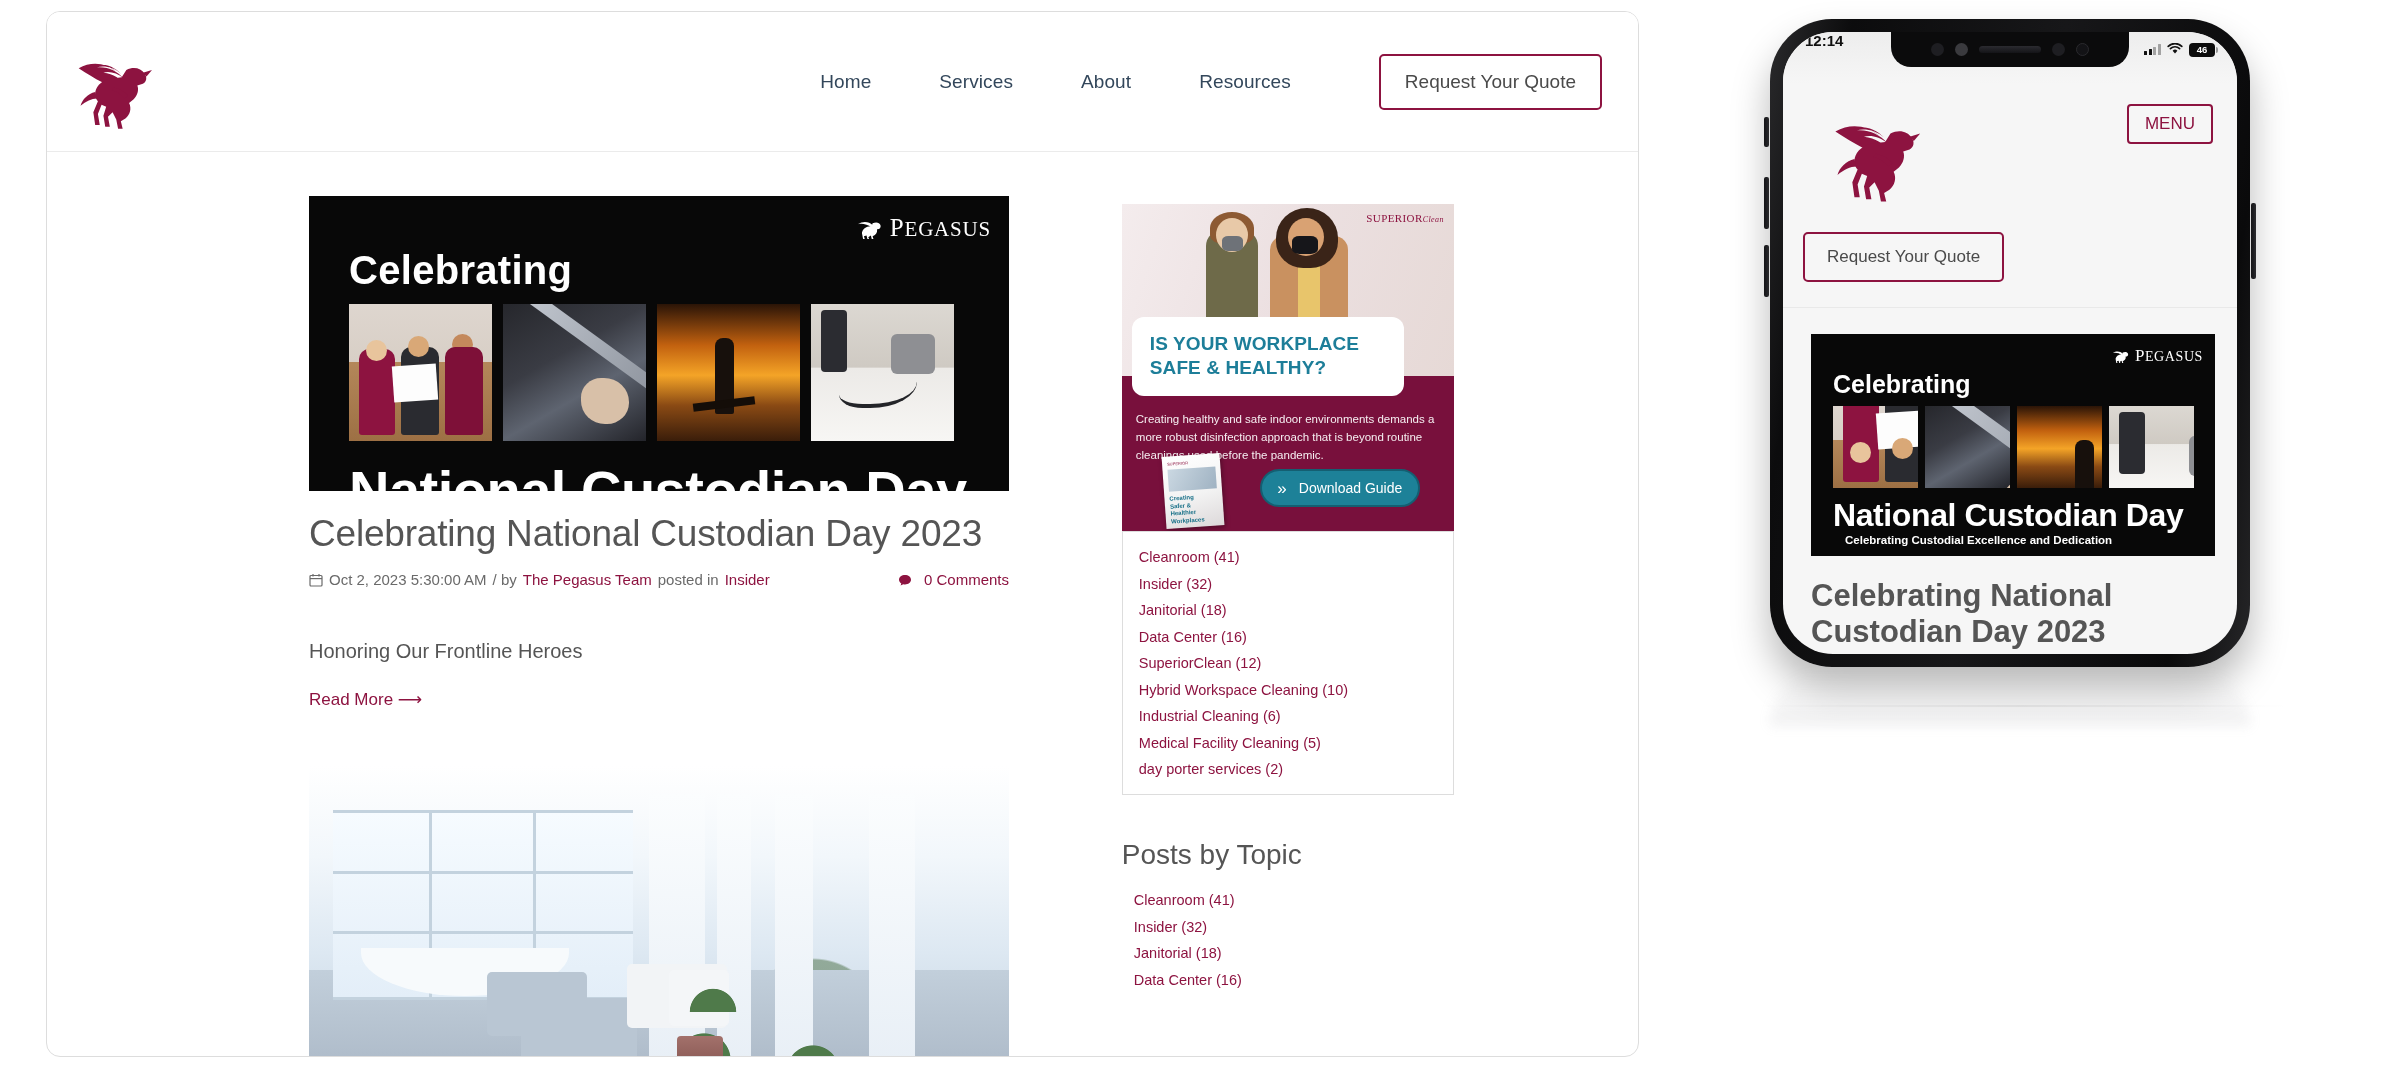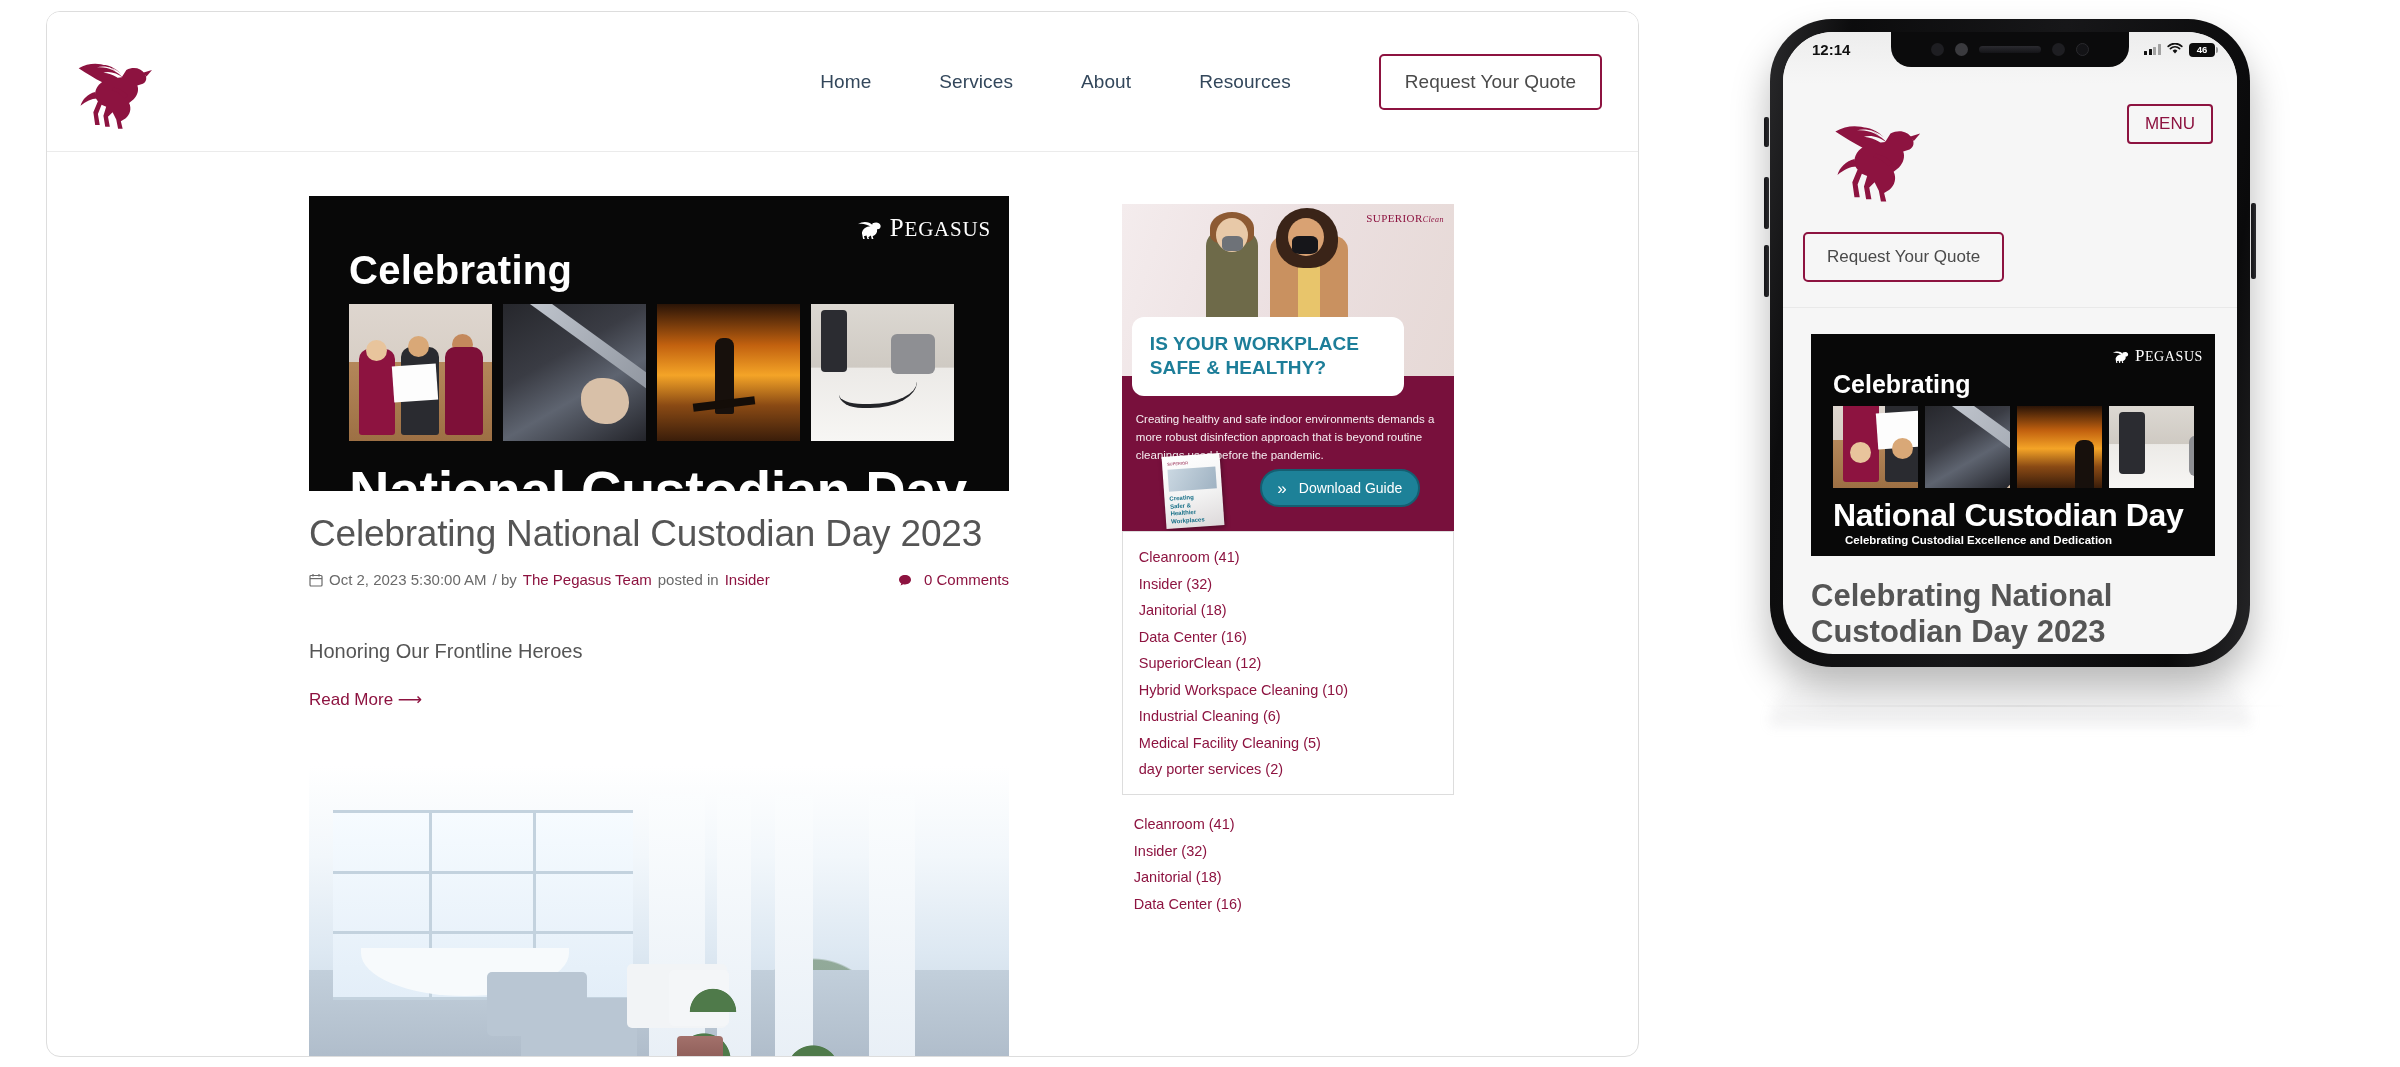--- a/index.html
+++ b/index.html
@@ -259,22 +259,22 @@
     width: 238px; height: 35px; background: #0b0b0c;
     border-radius: 0 0 20px 20px; z-index: 8;
     display: flex; align-items: center; justify-content: center; gap: 11px;
   }
   .nch-dot { width: 13px; height: 13px; border-radius: 50%; background: #1e1e22; }
   .nch-dot.b { background: #3a3a3e; }
   .nch-dot.r { border: 1px solid #2a2a2e; background: #131316; }
   .nch-sp { width: 62px; height: 7px; border-radius: 4px;
     background: linear-gradient(180deg,#2b2b30,#141418); }
   .statusbar {
-    position: absolute; left: 7px; right: 0; top: 0; height: 35px;
-    display: flex; align-items: center; padding: 0 22px; z-index: 9;
+    position: absolute; left: 0; right: 0; top: 0; height: 35px;
+    display: flex; padding: 0 22px; z-index: 9;
     font-size: 15px; font-weight: bold; color: #111111; gap: 20px;
   }
   .sb-right { margin-left: auto; display: flex; align-items: center; gap: 6px; }
   .bars { display: flex; align-items: flex-end; gap: 1.6px; height: 11px; }
   .bars i { width: 3px; background: #111; border-radius: .5px; }
   .bars i:nth-child(1){ height:4px; } .bars i:nth-child(2){ height:6px; }
   .bars i:nth-child(3){ height:8px; opacity:.35; } .bars i:nth-child(4){ height:11px; opacity:.35; }
   .batt {
     min-width: 26px; height: 14px; border-radius: 4px; background: #0c0c0c;
     color: #ffffff; font-size: 9.5px; font-weight: bold;
@@ -508,20 +508,21 @@
             <li><a class="cat-link" href="#">Janitorial (18)</a></li>
             <li><a class="cat-link" href="#">Data Center (16)</a></li>
             <li><a class="cat-link" href="#">SuperiorClean (12)</a></li>
             <li><a class="cat-link" href="#">Hybrid Workspace Cleaning (10)</a></li>
             <li><a class="cat-link" href="#">Industrial Cleaning (6)</a></li>
             <li><a class="cat-link" href="#">Medical Facility Cleaning (5)</a></li>
             <li><a class="cat-link" href="#">day porter services (2)</a></li>
           </ul>
         </div>
 
+        <h2 class="topics-h">Posts by Topic</h2>
         <ul class="topics-list">
           <li><a class="cat-link" href="#">Cleanroom (41)</a></li>
           <li><a class="cat-link" href="#">Insider (32)</a></li>
           <li><a class="cat-link" href="#">Janitorial (18)</a></li>
           <li><a class="cat-link" href="#">Data Center (16)</a></li>
 
         </ul>
       </div>
     </div>
   </div>

